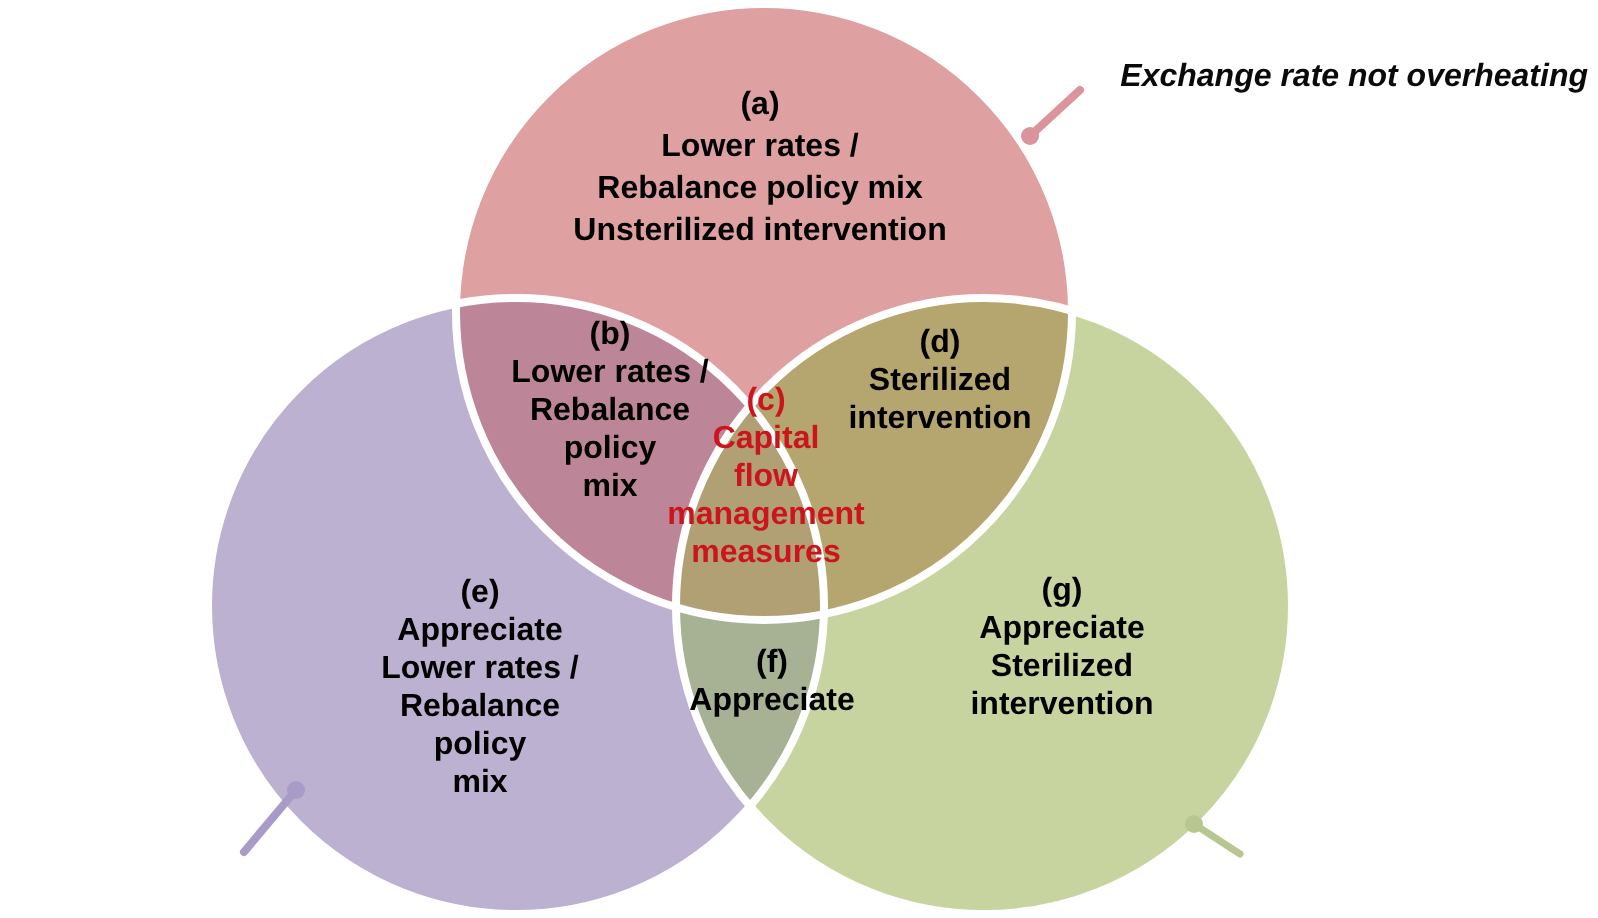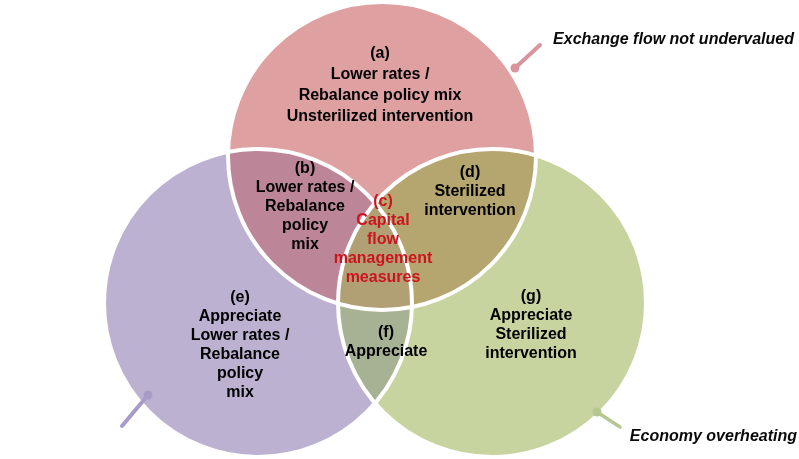--- a/index.html
+++ b/index.html
@@ -122,16 +122,15 @@
 Rebalance
 policy
 mix</div>
   <div class="region-label pos-f">(f)
 Appreciate</div>
   <div class="region-label pos-g">(g)
 Appreciate
 Sterilized
 intervention</div>
 
-  <div class="annotation" id="ann-exchange">Exchange flow not undervalued</div>
-  <div class="annotation" id="ann-economy">Economy overheating</div>
+  <div class="annotation" id="ann-exchange">Exchange rate not overheating</div>
 
 </div>
 
 </body></html>

